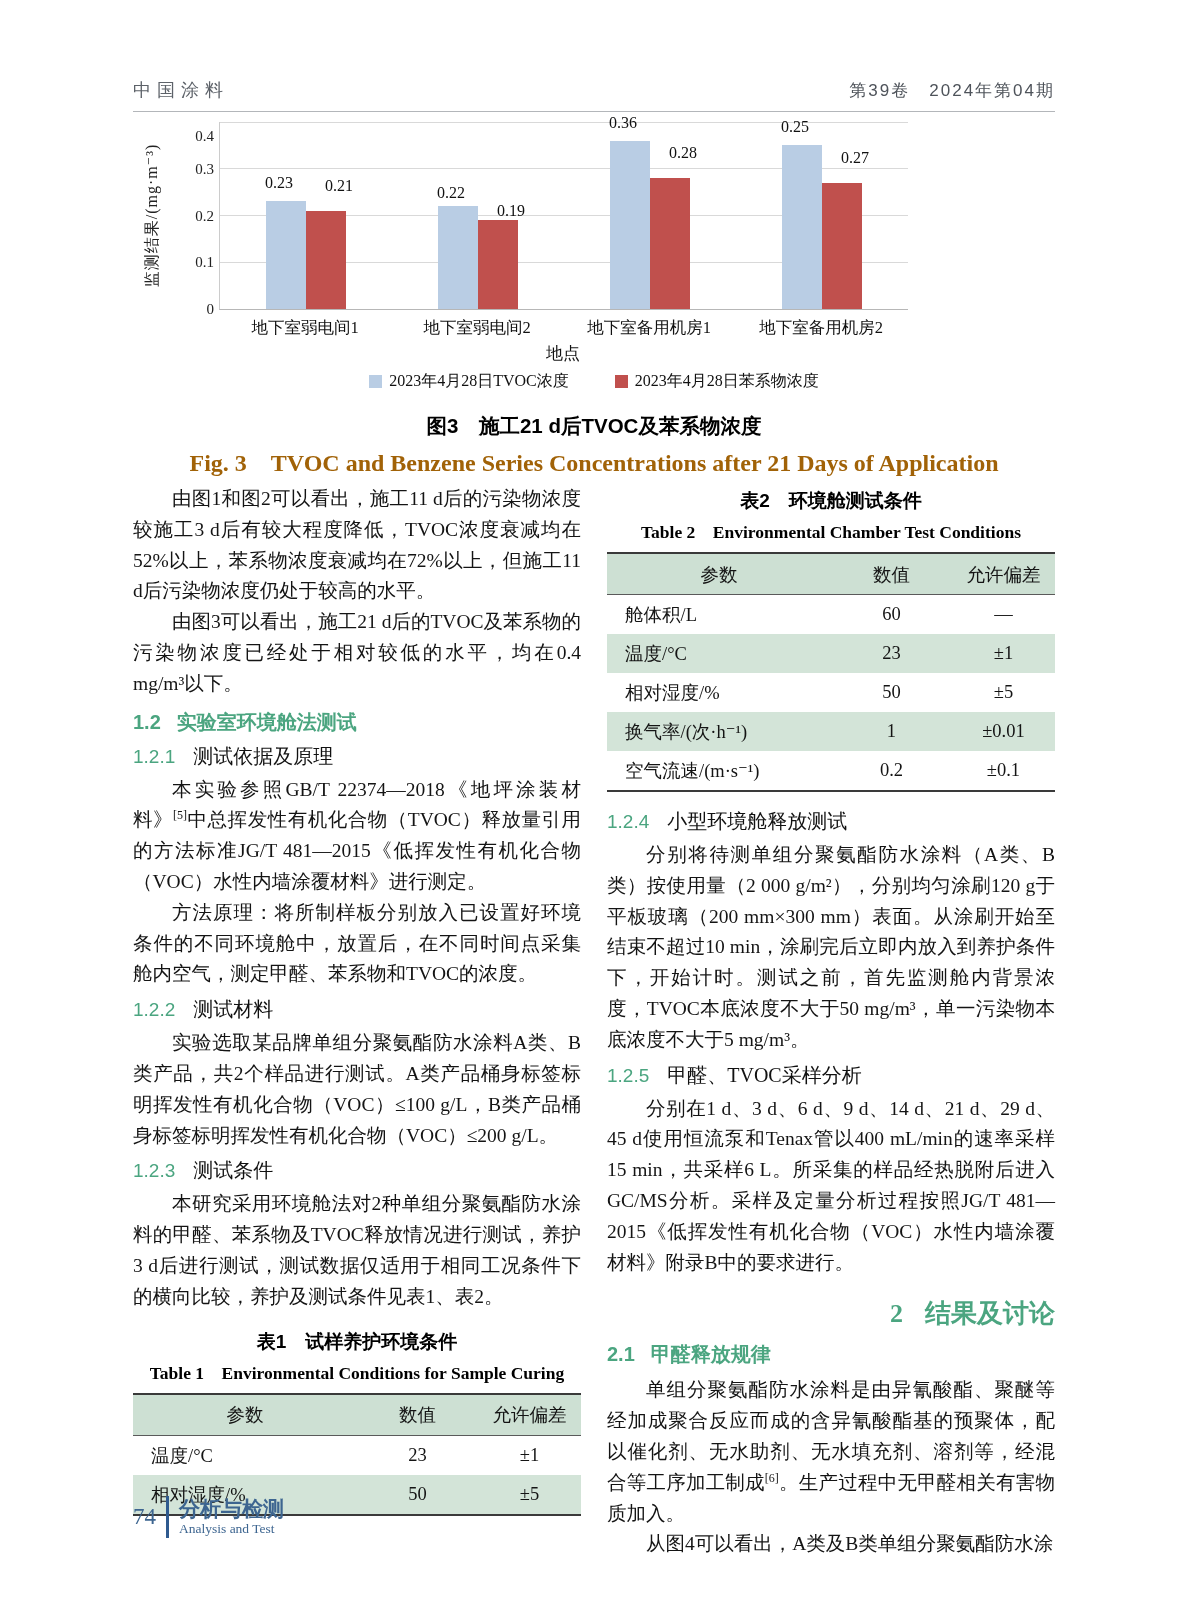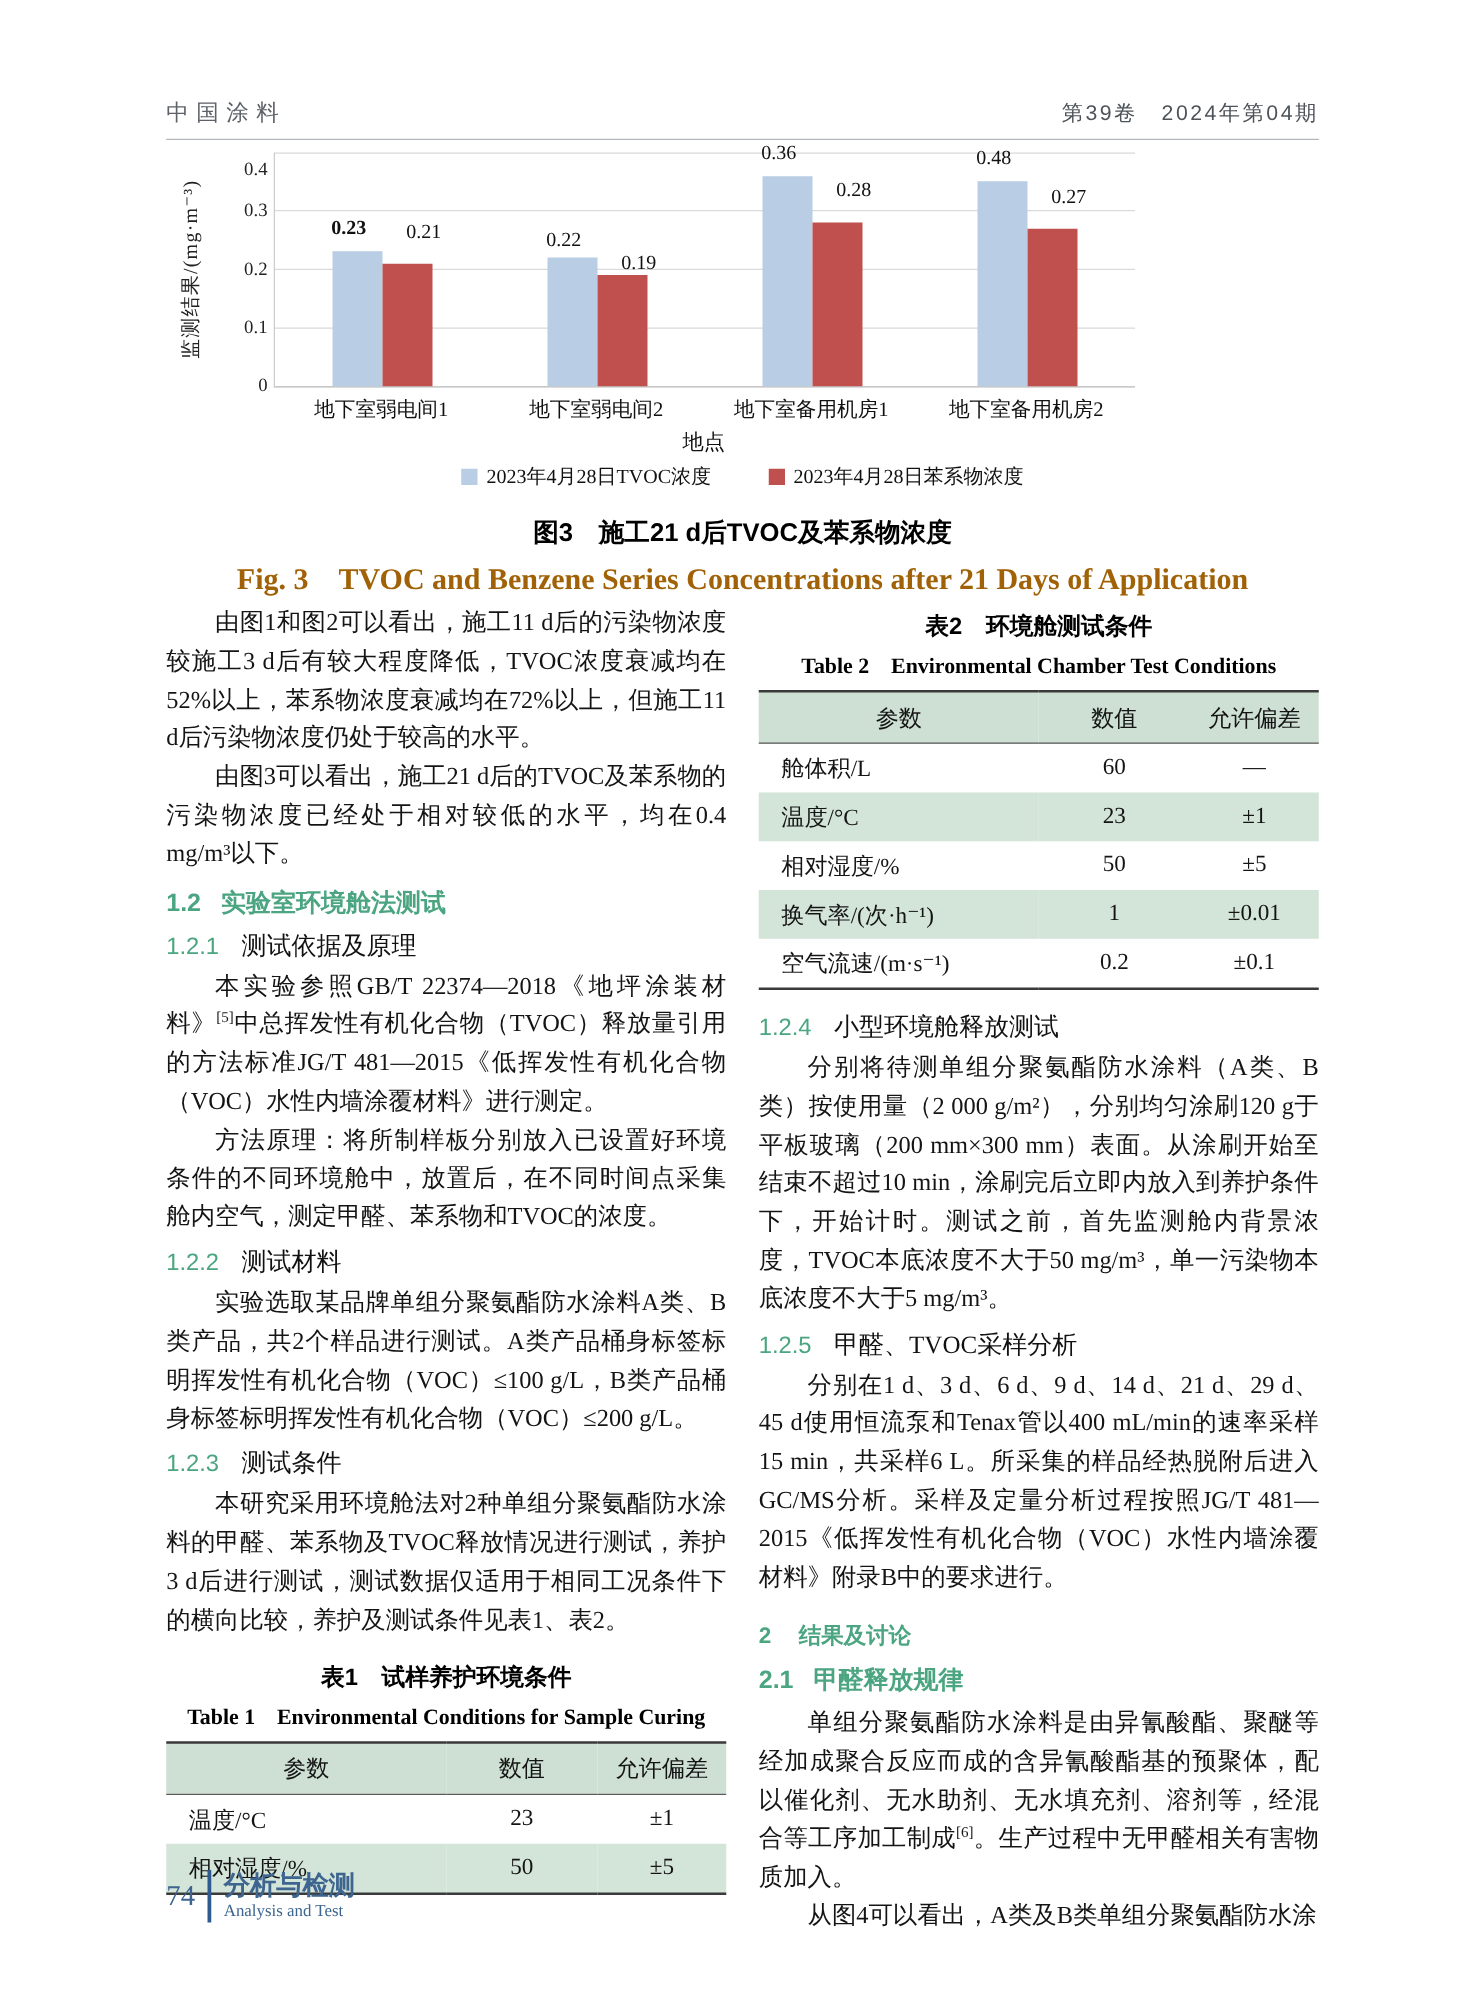--- a/index.html
+++ b/index.html
@@ -32,22 +32,22 @@
         font-weight:bold;font-size:20.5px;color:#000;}
   .fig-caption-en{margin-top:7px;text-align:center;font-weight:bold;font-size:24px;color:#a16207;}
   
   .columns{position:absolute;top:484px;left:133px;width:922px;display:flex;gap:26px;}
   .col{width:448px;}
   .para{font-size:19.5px;line-height:30.8px;text-align:justify;text-indent:2em;margin:0;}
   .para sup{font-size:12px;line-height:0;}
   .h-green{font-family:"Liberation Sans","DejaVu Sans",sans-serif;font-weight:bold;color:#4ba580;
         font-size:20px;margin:9px 0 7px 0;}
   .h-green .h-num{margin-right:16px;font-weight:bold;}
-  .h-main{font-family:Liberation Sans, sans-serif;font-weight:bold;color:#4ba580;
-        font-size:18px;margin:18px 0 10px 0;}
+  .h-main{font-family:Liberation Serif, serif;font-weight:bold;color:#4ba580;
+        font-size:26px;margin:18px 0 10px 0;text-align:right;}
   .h-main .h-num{margin-right:22px;}
   .h-sub{margin:6px 0 5px 0;}
   .h-sub .h-num{font-family:"Liberation Sans","DejaVu Sans",sans-serif;color:#4ba580;font-size:19px;margin-right:18px;}
   .h-sub .h-title{font-size:20px;color:#111;}
   
   .tbl-caption-zh{text-align:center;font-family:"Liberation Sans","DejaVu Sans",sans-serif;
         font-weight:bold;font-size:19px;color:#000;margin-top:16px;}
   .tbl-caption-en{text-align:center;font-weight:bold;font-size:17.5px;color:#000;margin:6px 0 8px 0;}
   table.data-table{width:100%;border-collapse:collapse;border-top:2px solid #3a3a3a;
         border-bottom:2px solid #3a3a3a;font-size:18.5px;}
@@ -84,33 +84,33 @@
           <div class="ytick" style="bottom: -9px;">0</div>
           <div class="gridline" style="bottom: 46.25px;"></div>
           <div class="ytick" style="bottom: 37.75px;">0.1</div>
           <div class="gridline" style="bottom: 93px;"></div>
           <div class="ytick" style="bottom: 84.5px;">0.2</div>
           <div class="gridline" style="bottom: 139.75px;"></div>
           <div class="ytick" style="bottom: 131.25px;">0.3</div>
           <div class="gridline" style="bottom: 186.5px;"></div>
           <div class="ytick" style="bottom: 164px;">0.4</div>
           <div class="bar" style="left: 46px; width: 40px; height: 107.525px; background: rgb(185, 205, 228);"></div>
-          <div class="bar-label" style="left: 33px; bottom: 116.525px; font-weight: bold;">0.23</div>
+          <div class="bar-label" style="left: 33px; bottom: 116.525px;">0.23</div>
           <div class="bar" style="left: 86px; width: 40px; height: 98.175px; background: rgb(192, 80, 77);"></div>
           <div class="bar-label" style="left: 93px; bottom: 114.175px;">0.21</div>
           <div class="bar" style="left: 218px; width: 40px; height: 102.85px; background: rgb(185, 205, 228);"></div>
           <div class="bar-label" style="left: 205px; bottom: 107px;">0.22</div>
           <div class="bar" style="left: 258px; width: 40px; height: 88.825px; background: rgb(192, 80, 77);"></div>
           <div class="bar-label" style="left: 265px; bottom: 89px;">0.19</div>
           <div class="bar" style="left: 390px; width: 40px; height: 168.3px; background: rgb(185, 205, 228);"></div>
           <div class="bar-label" style="left: 377px; bottom: 177.3px;">0.36</div>
           <div class="bar" style="left: 430px; width: 40px; height: 130.9px; background: rgb(192, 80, 77);"></div>
           <div class="bar-label" style="left: 437px; bottom: 146.9px;">0.28</div>
           <div class="bar" style="left: 562px; width: 40px; height: 163.625px; background: rgb(185, 205, 228);"></div>
-          <div class="bar-label" style="left: 549px; bottom: 172.625px;">0.48</div>
+          <div class="bar-label" style="left: 549px; bottom: 172.625px;">0.25</div>
           <div class="bar" style="left: 602px; width: 40px; height: 126.225px; background: rgb(192, 80, 77);"></div>
           <div class="bar-label" style="left: 609px; bottom: 142.225px;">0.27</div>
         </div>
     </div>
     <div class="cats">
         <div class="cat">地下室弱电间1</div>
         <div class="cat">地下室弱电间2</div>
         <div class="cat">地下室备用机房1</div>
         <div class="cat">地下室备用机房2</div>
       </div>

